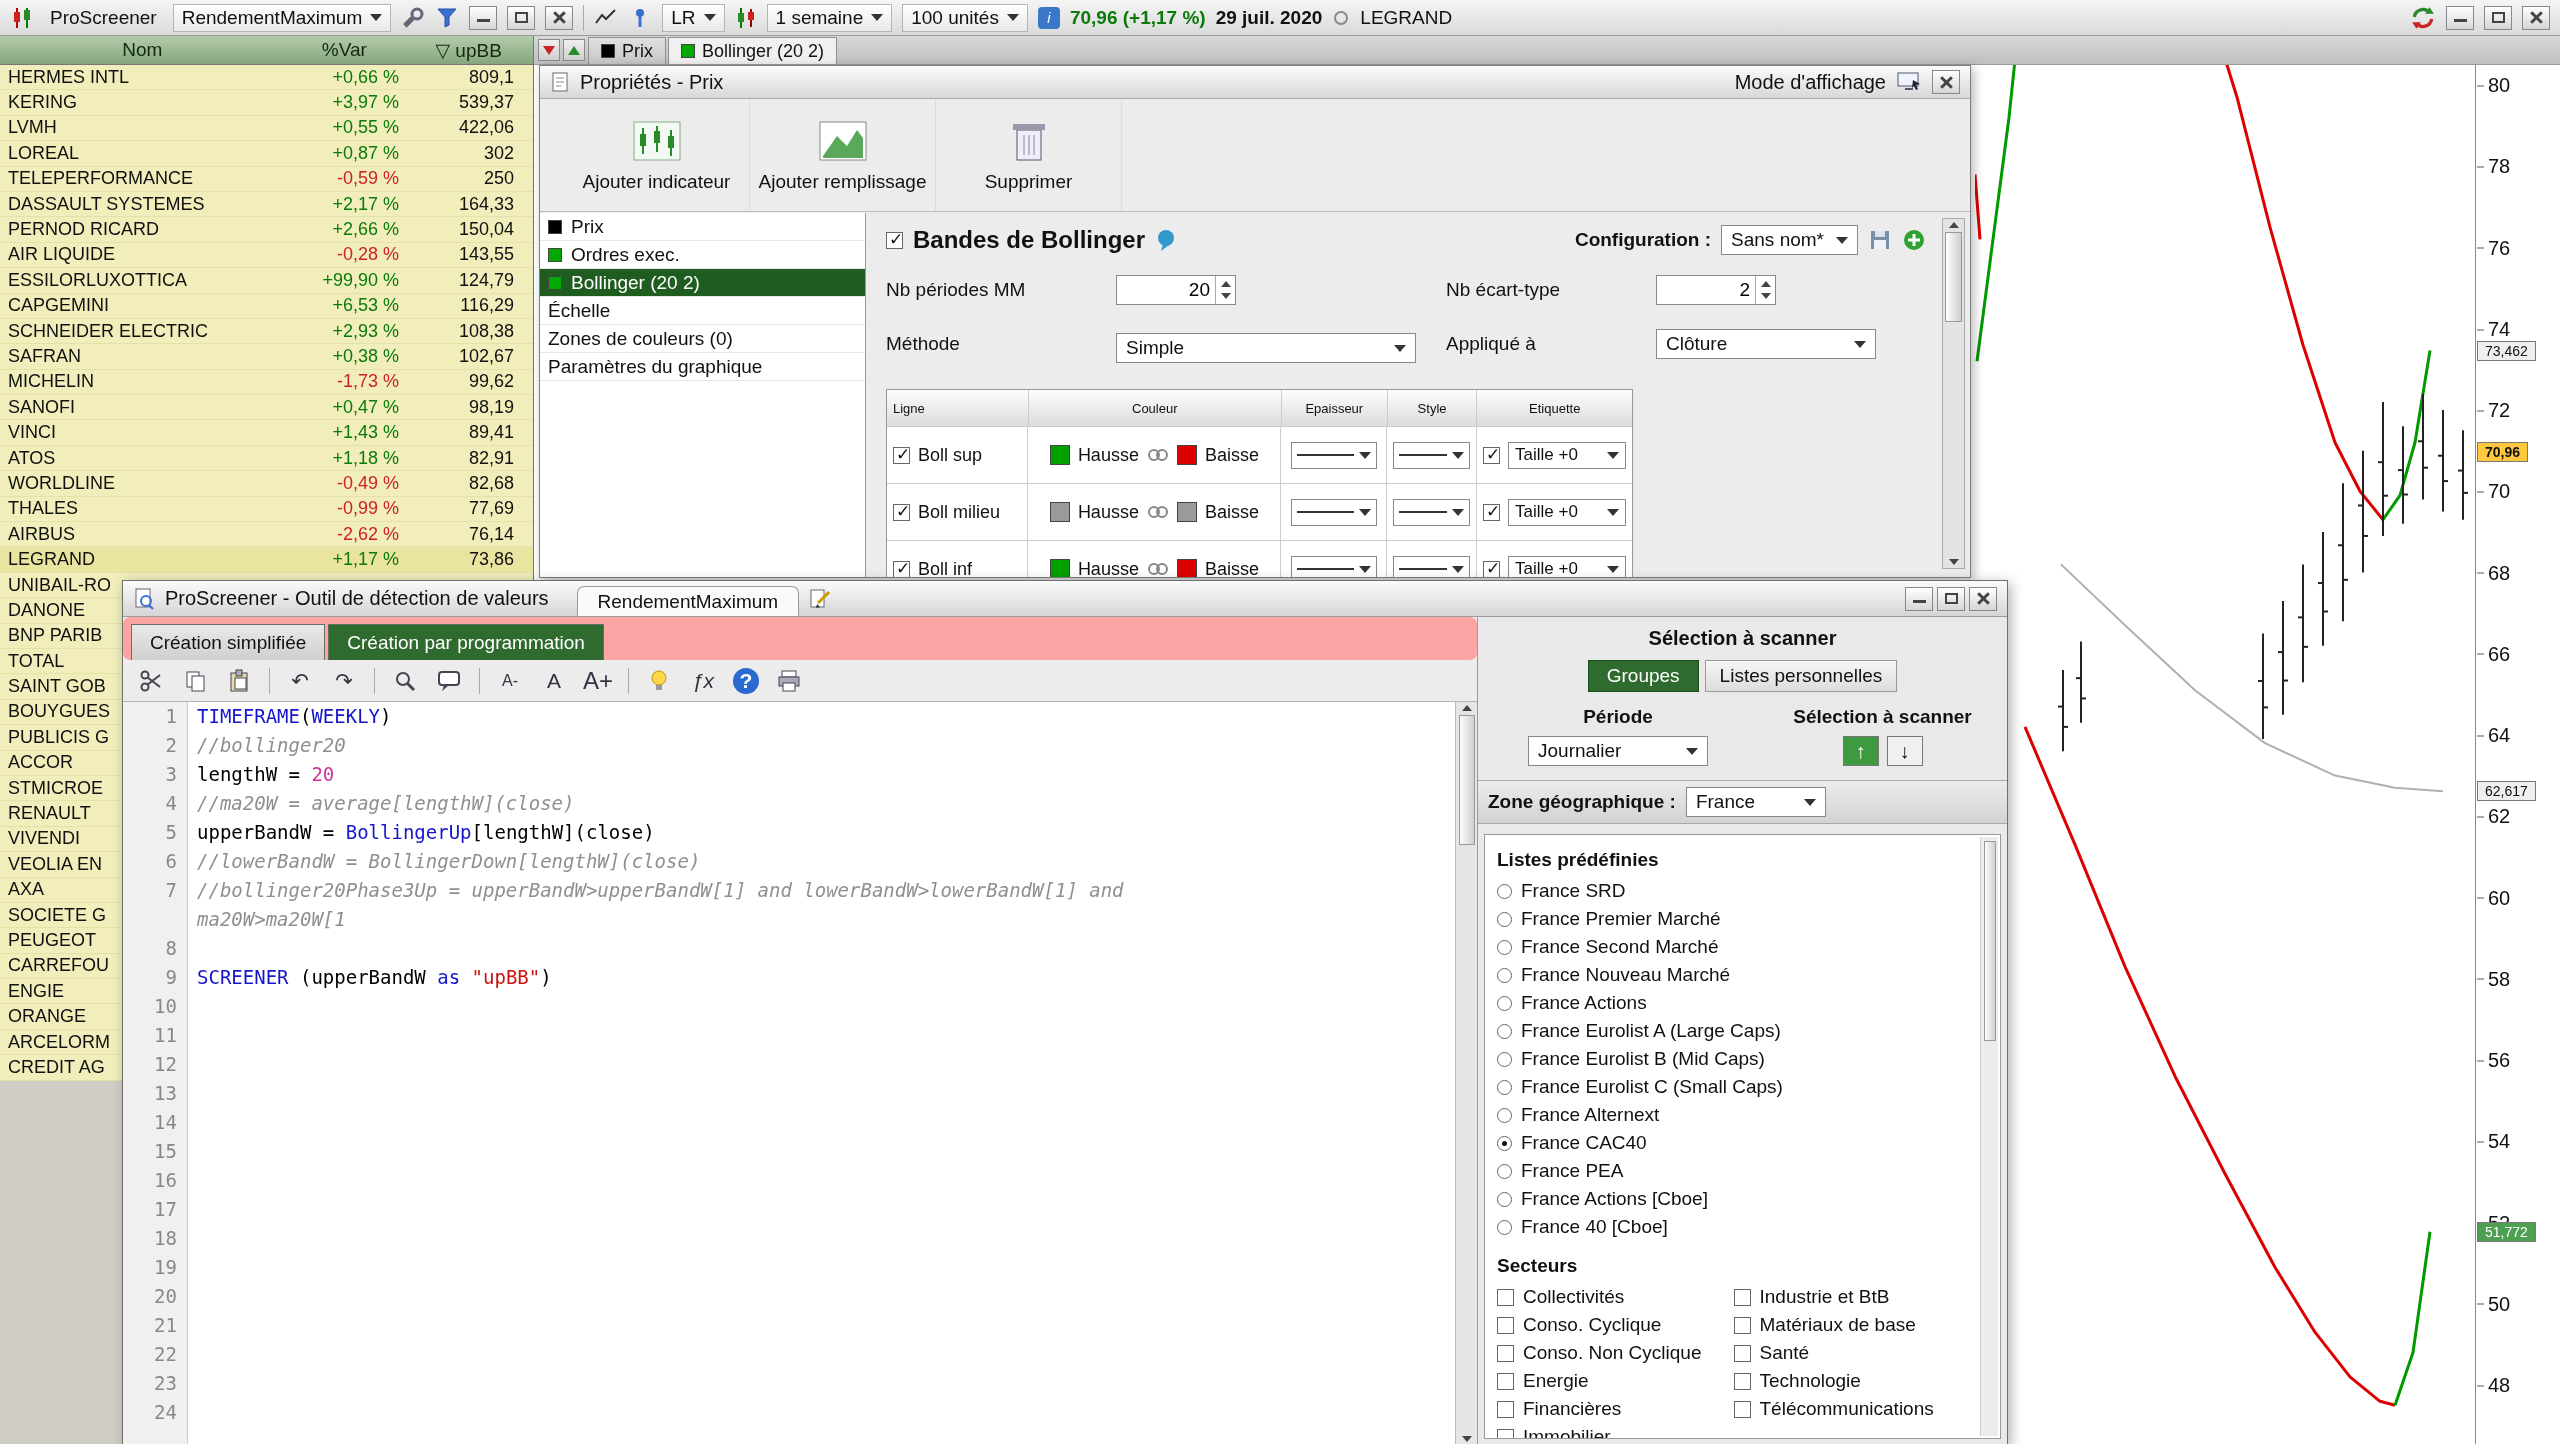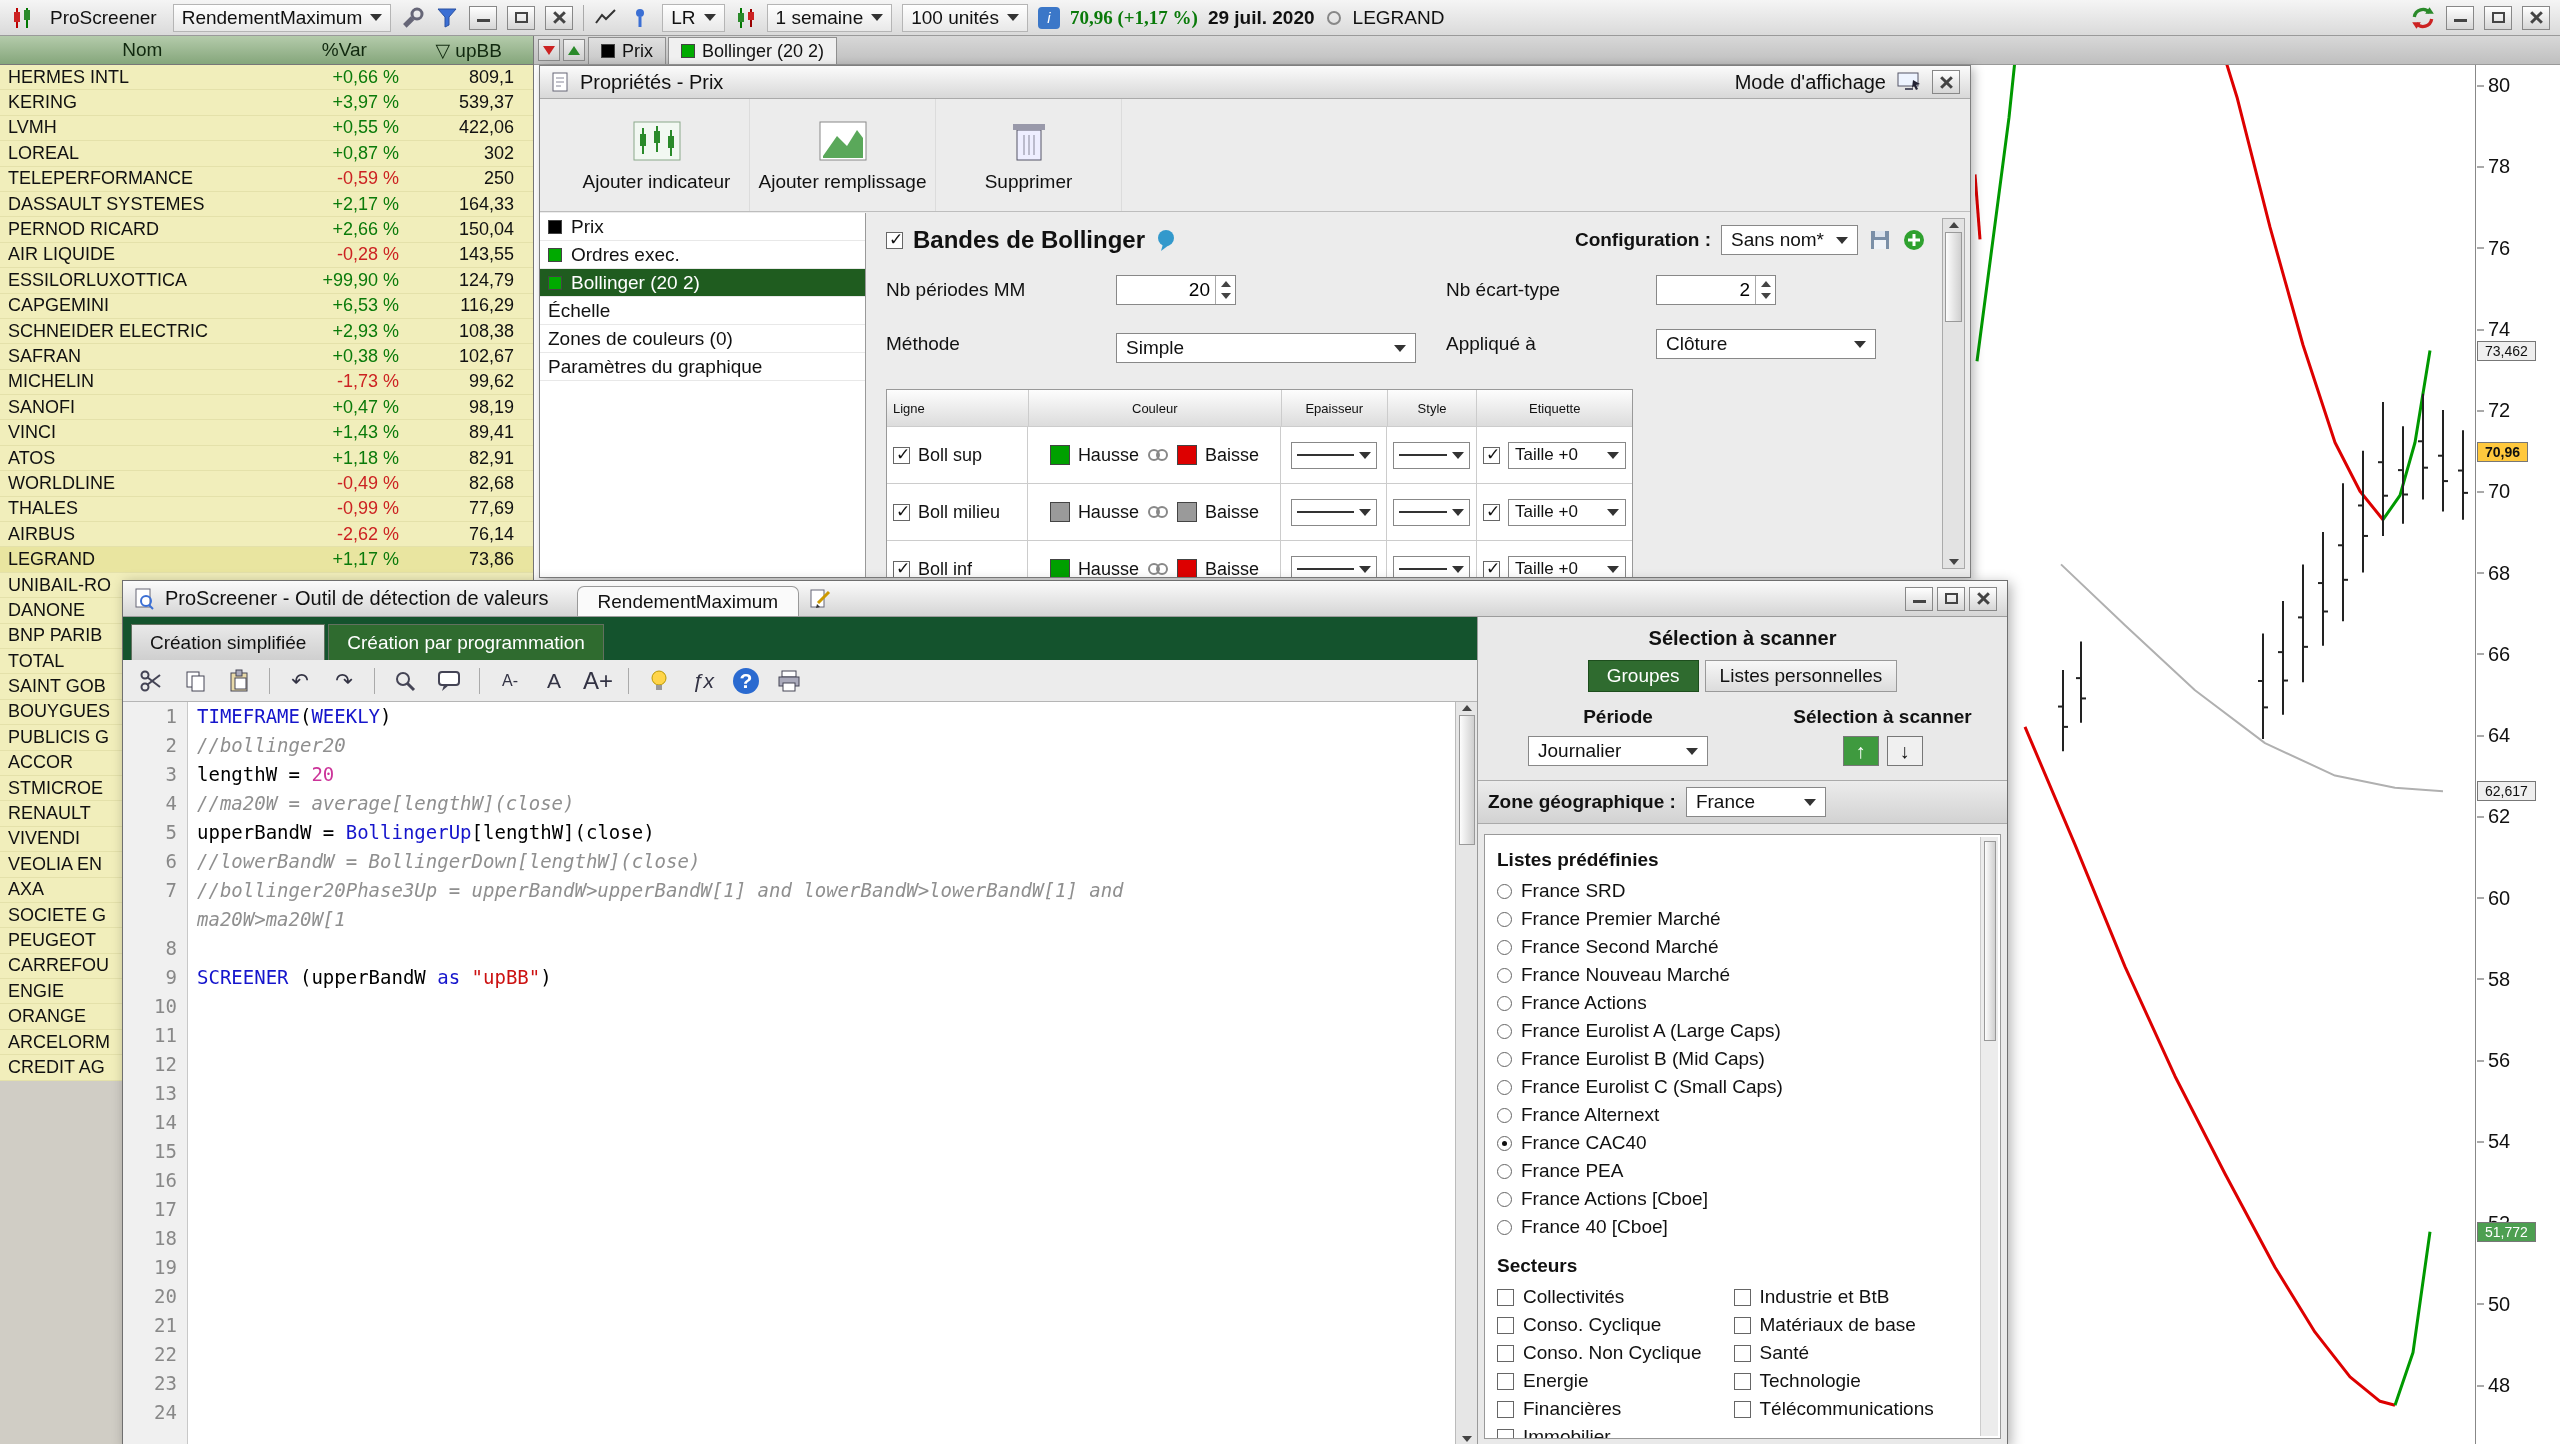--- a/index.html
+++ b/index.html
@@ -17,21 +17,21 @@
     background:linear-gradient(#fff,#e8e8e8); white-space:nowrap; }
   .flatlbl { padding:2px 6px; white-space:nowrap; }
   .caret { width:0; height:0; border-left:6px solid transparent; border-right:6px solid transparent; border-top:7px solid #333; }
   .winbtn { width:28px; height:24px; border:1px solid #888; background:linear-gradient(#fff,#d6d6d6);
     display:flex; align-items:center; justify-content:center; }
   .g-min { width:13px; height:9px; border-bottom:3px solid #444; }
   .g-max { width:13px; height:11px; border:2px solid #444; }
   .g-close { position:relative; width:13px; height:13px; }
   .g-close::before,.g-close::after { content:""; position:absolute; left:5px; top:-1px; width:3px; height:15px; background:#444; }
   .g-close::before { transform:rotate(45deg); } .g-close::after { transform:rotate(-45deg); }
-  .quote-price { color:#0a7a0a; font-weight:bold; white-space:nowrap;font-family:Liberation Serif, serif; }
+  .quote-price { color:#0a7a0a; font-weight:bold; white-space:nowrap; }
   .quote-date { font-weight:bold; white-space:nowrap; }
   .push { margin-left:auto; }
 
   
   #colheader { position:absolute; left:0; top:36px; width:534px; height:29px; display:flex; align-items:center;
     background:linear-gradient(#b4cbab,#85a67b); border-right:1px solid #777; border-bottom:1px solid #777;
     font-size:19px; color:#11290f; z-index:5; }
   .hc { text-align:center; }
   .hc-name { width:285px; } .hc-var { width:120px; } .hc-upbb { width:129px; }
   #left-region { position:absolute; left:0; top:65px; width:534px; bottom:0; background:#d0cdc5;
@@ -114,21 +114,21 @@
 
   
   #screener-window { position:absolute; left:122px; top:580px; width:1886px; height:866px; background:#ececec;
     border:1px solid #6f6f6f; box-shadow:3px 3px 12px rgba(0,0,0,.3); z-index:20; font-size:19px; overflow:hidden; }
   .sw-title { height:36px; background:linear-gradient(#fbfbfb,#d5d5d5); border-bottom:1px solid #9c9c9c;
     display:flex; align-items:center; gap:10px; padding:0 10px; font-size:20px; }
   .sw-tab { align-self:flex-end; height:30px; background:#fafafa; border:1px solid #999; border-bottom:none;
     border-radius:7px 7px 0 0; padding:0 20px; display:flex; align-items:center; font-size:19px; margin-left:18px; white-space:nowrap; }
   .sw-body { position:absolute; top:36px; left:0; right:0; bottom:0; display:flex; }
   .sw-left { flex:1; min-width:0; display:flex; flex-direction:column; }
-  .mode-tabs { height:43px; background:#14532d; display:flex; align-items:flex-end; padding:0 0 0 8px; gap:3px; flex:none; }
+  .mode-tabs { height:43px; background:#fca5a5; display:flex; align-items:flex-end; padding:0 0 0 8px; gap:3px; flex:none;border-radius:7px; }
   .mtab { height:36px; display:flex; align-items:center; padding:0 18px; background:linear-gradient(#e9e9e9,#cfcfcf);
     border:1px solid #62705f; border-bottom:none; white-space:nowrap; }
   .mtab.active { background:#2f6b2f; color:#fff; }
   .ed-toolbar { height:42px; background:#ececec; border-bottom:1px solid #b5b5b5; display:flex; align-items:center;
     gap:16px; padding:0 14px; flex:none; }
   .tb-ico { width:28px; height:28px; display:flex; align-items:center; justify-content:center; font-size:21px; color:#334; }
   .editor { flex:1; min-height:0; display:flex; position:relative; background:#fff; }
   .code-area { flex:1; min-width:0; overflow:hidden; font-family:"DejaVu Sans Mono",monospace; font-size:19px; line-height:29px;
     background:linear-gradient(90deg,#f0f0f0 64px,#fff 64px); position:relative; }
   .gutter-line { position:absolute; left:64px; top:0; bottom:0; width:1px; background:#c8c8c8; }

